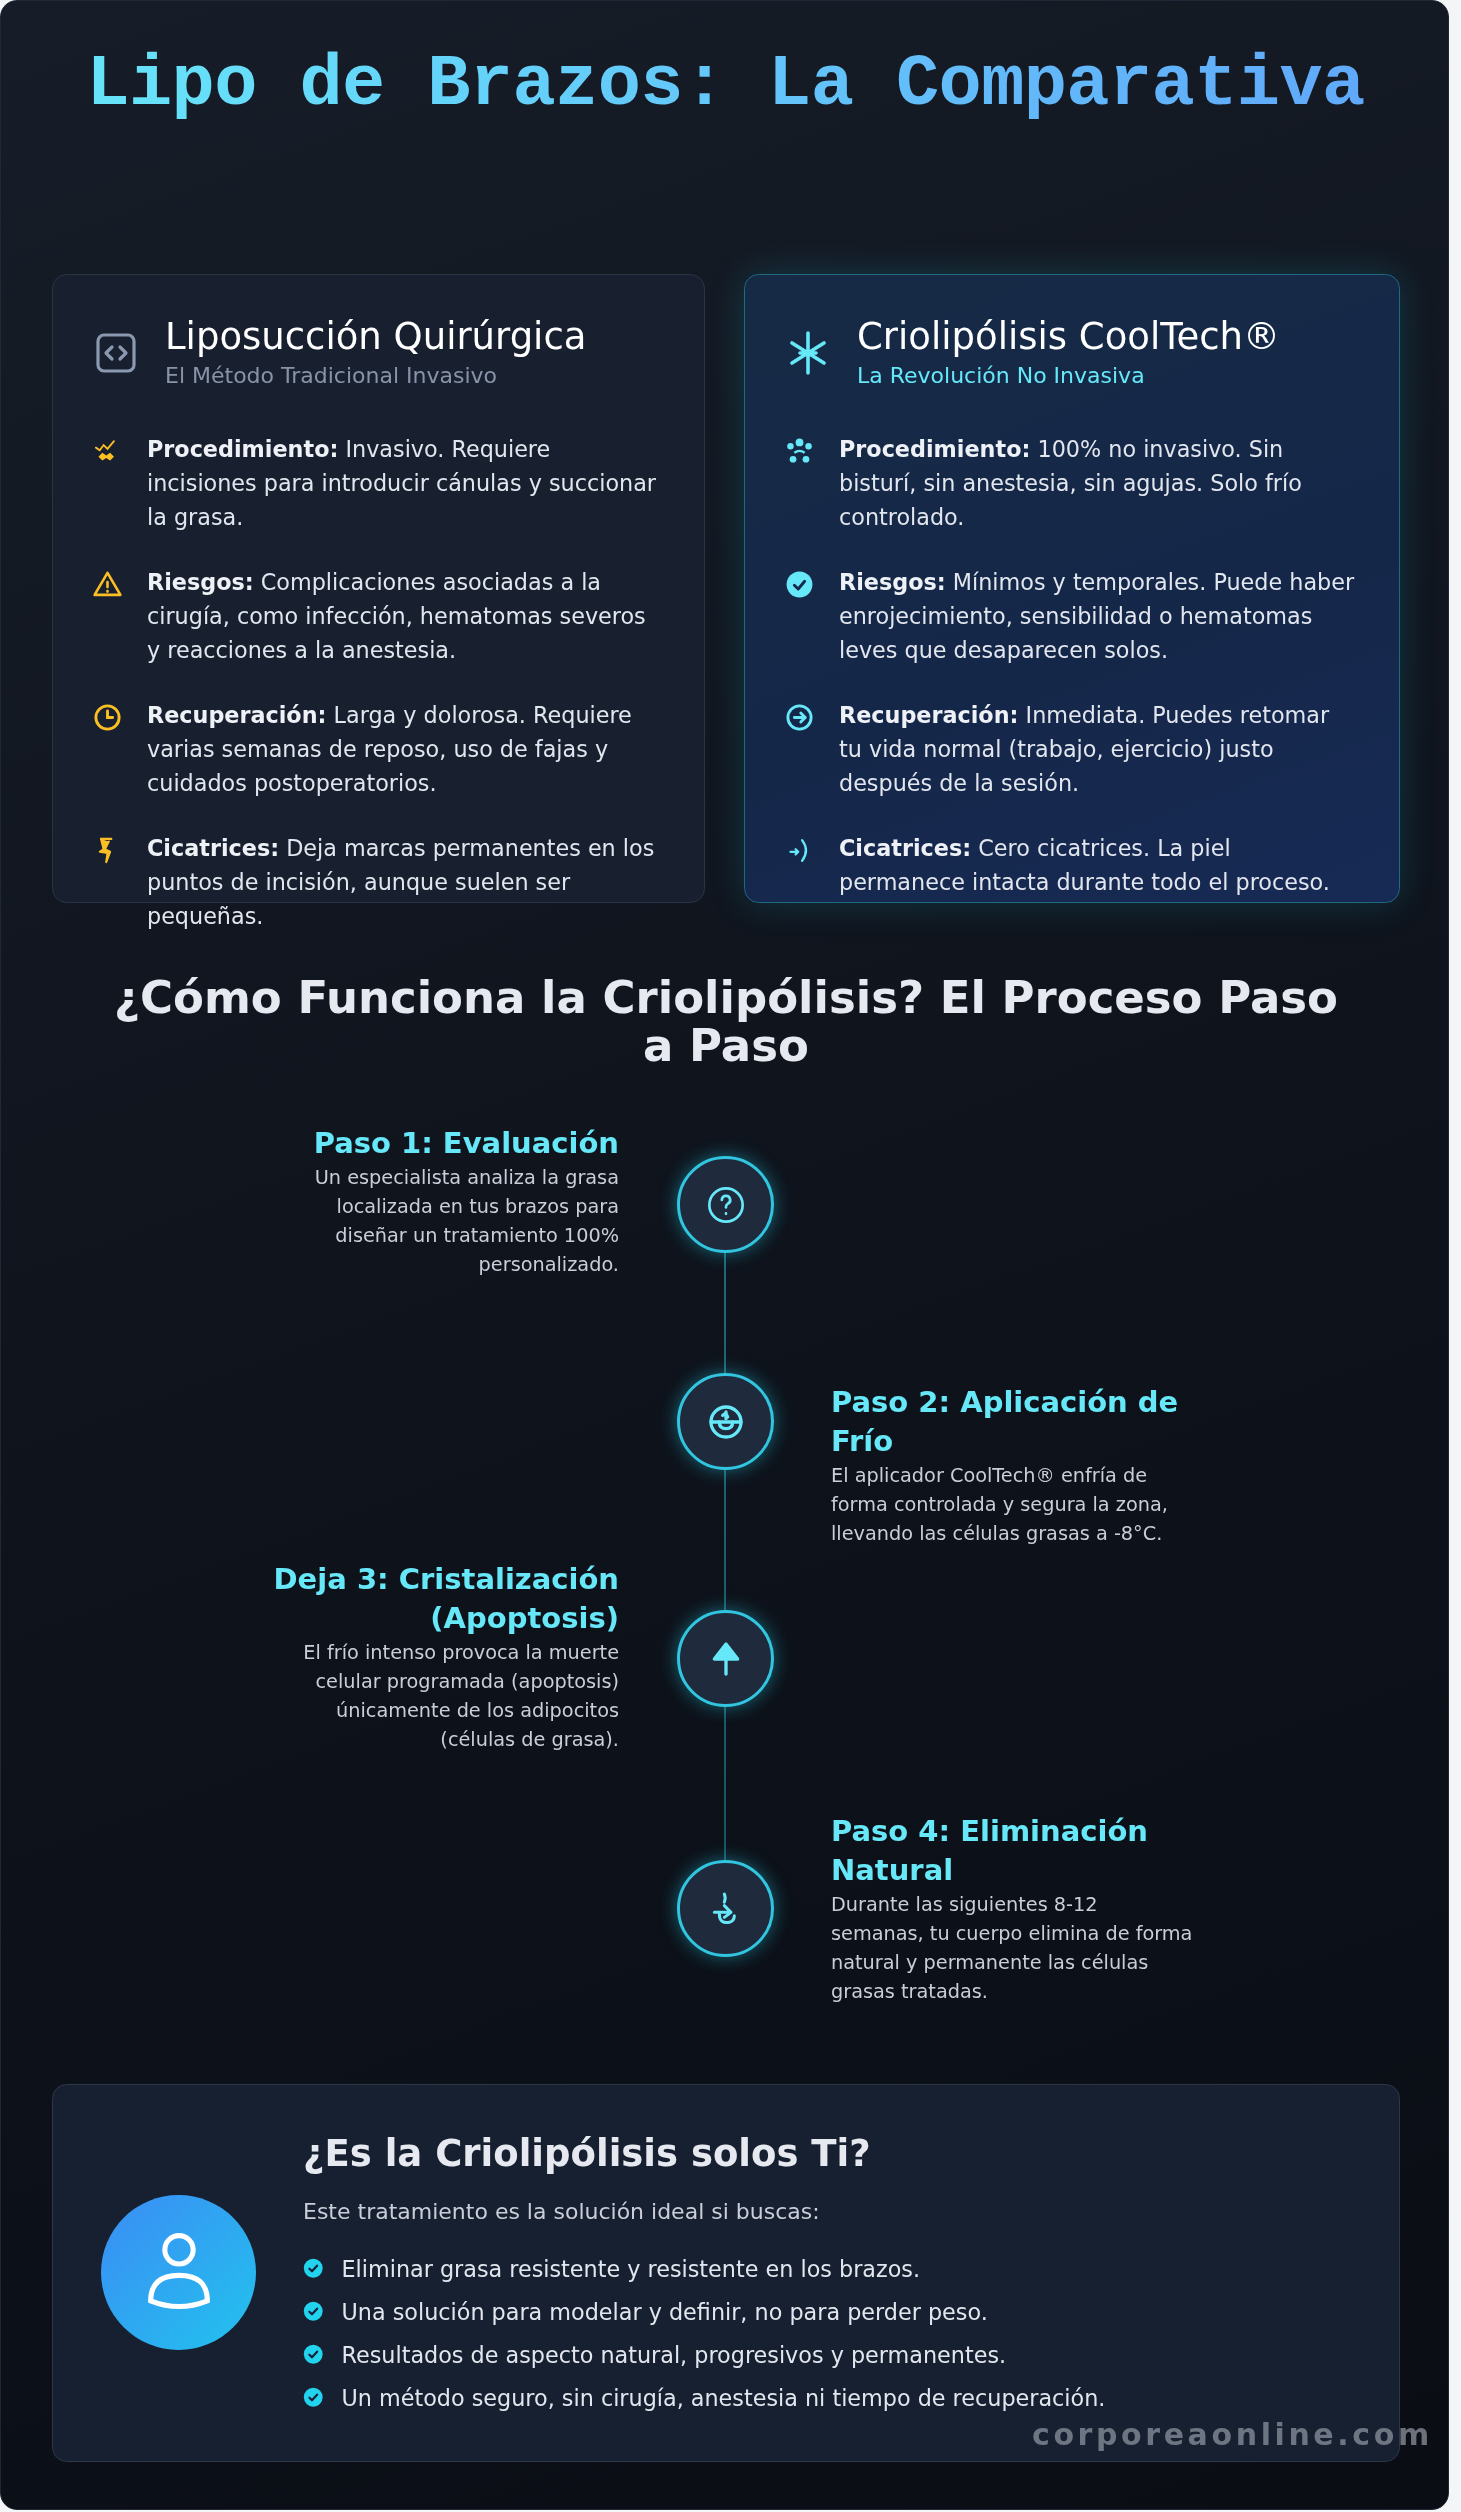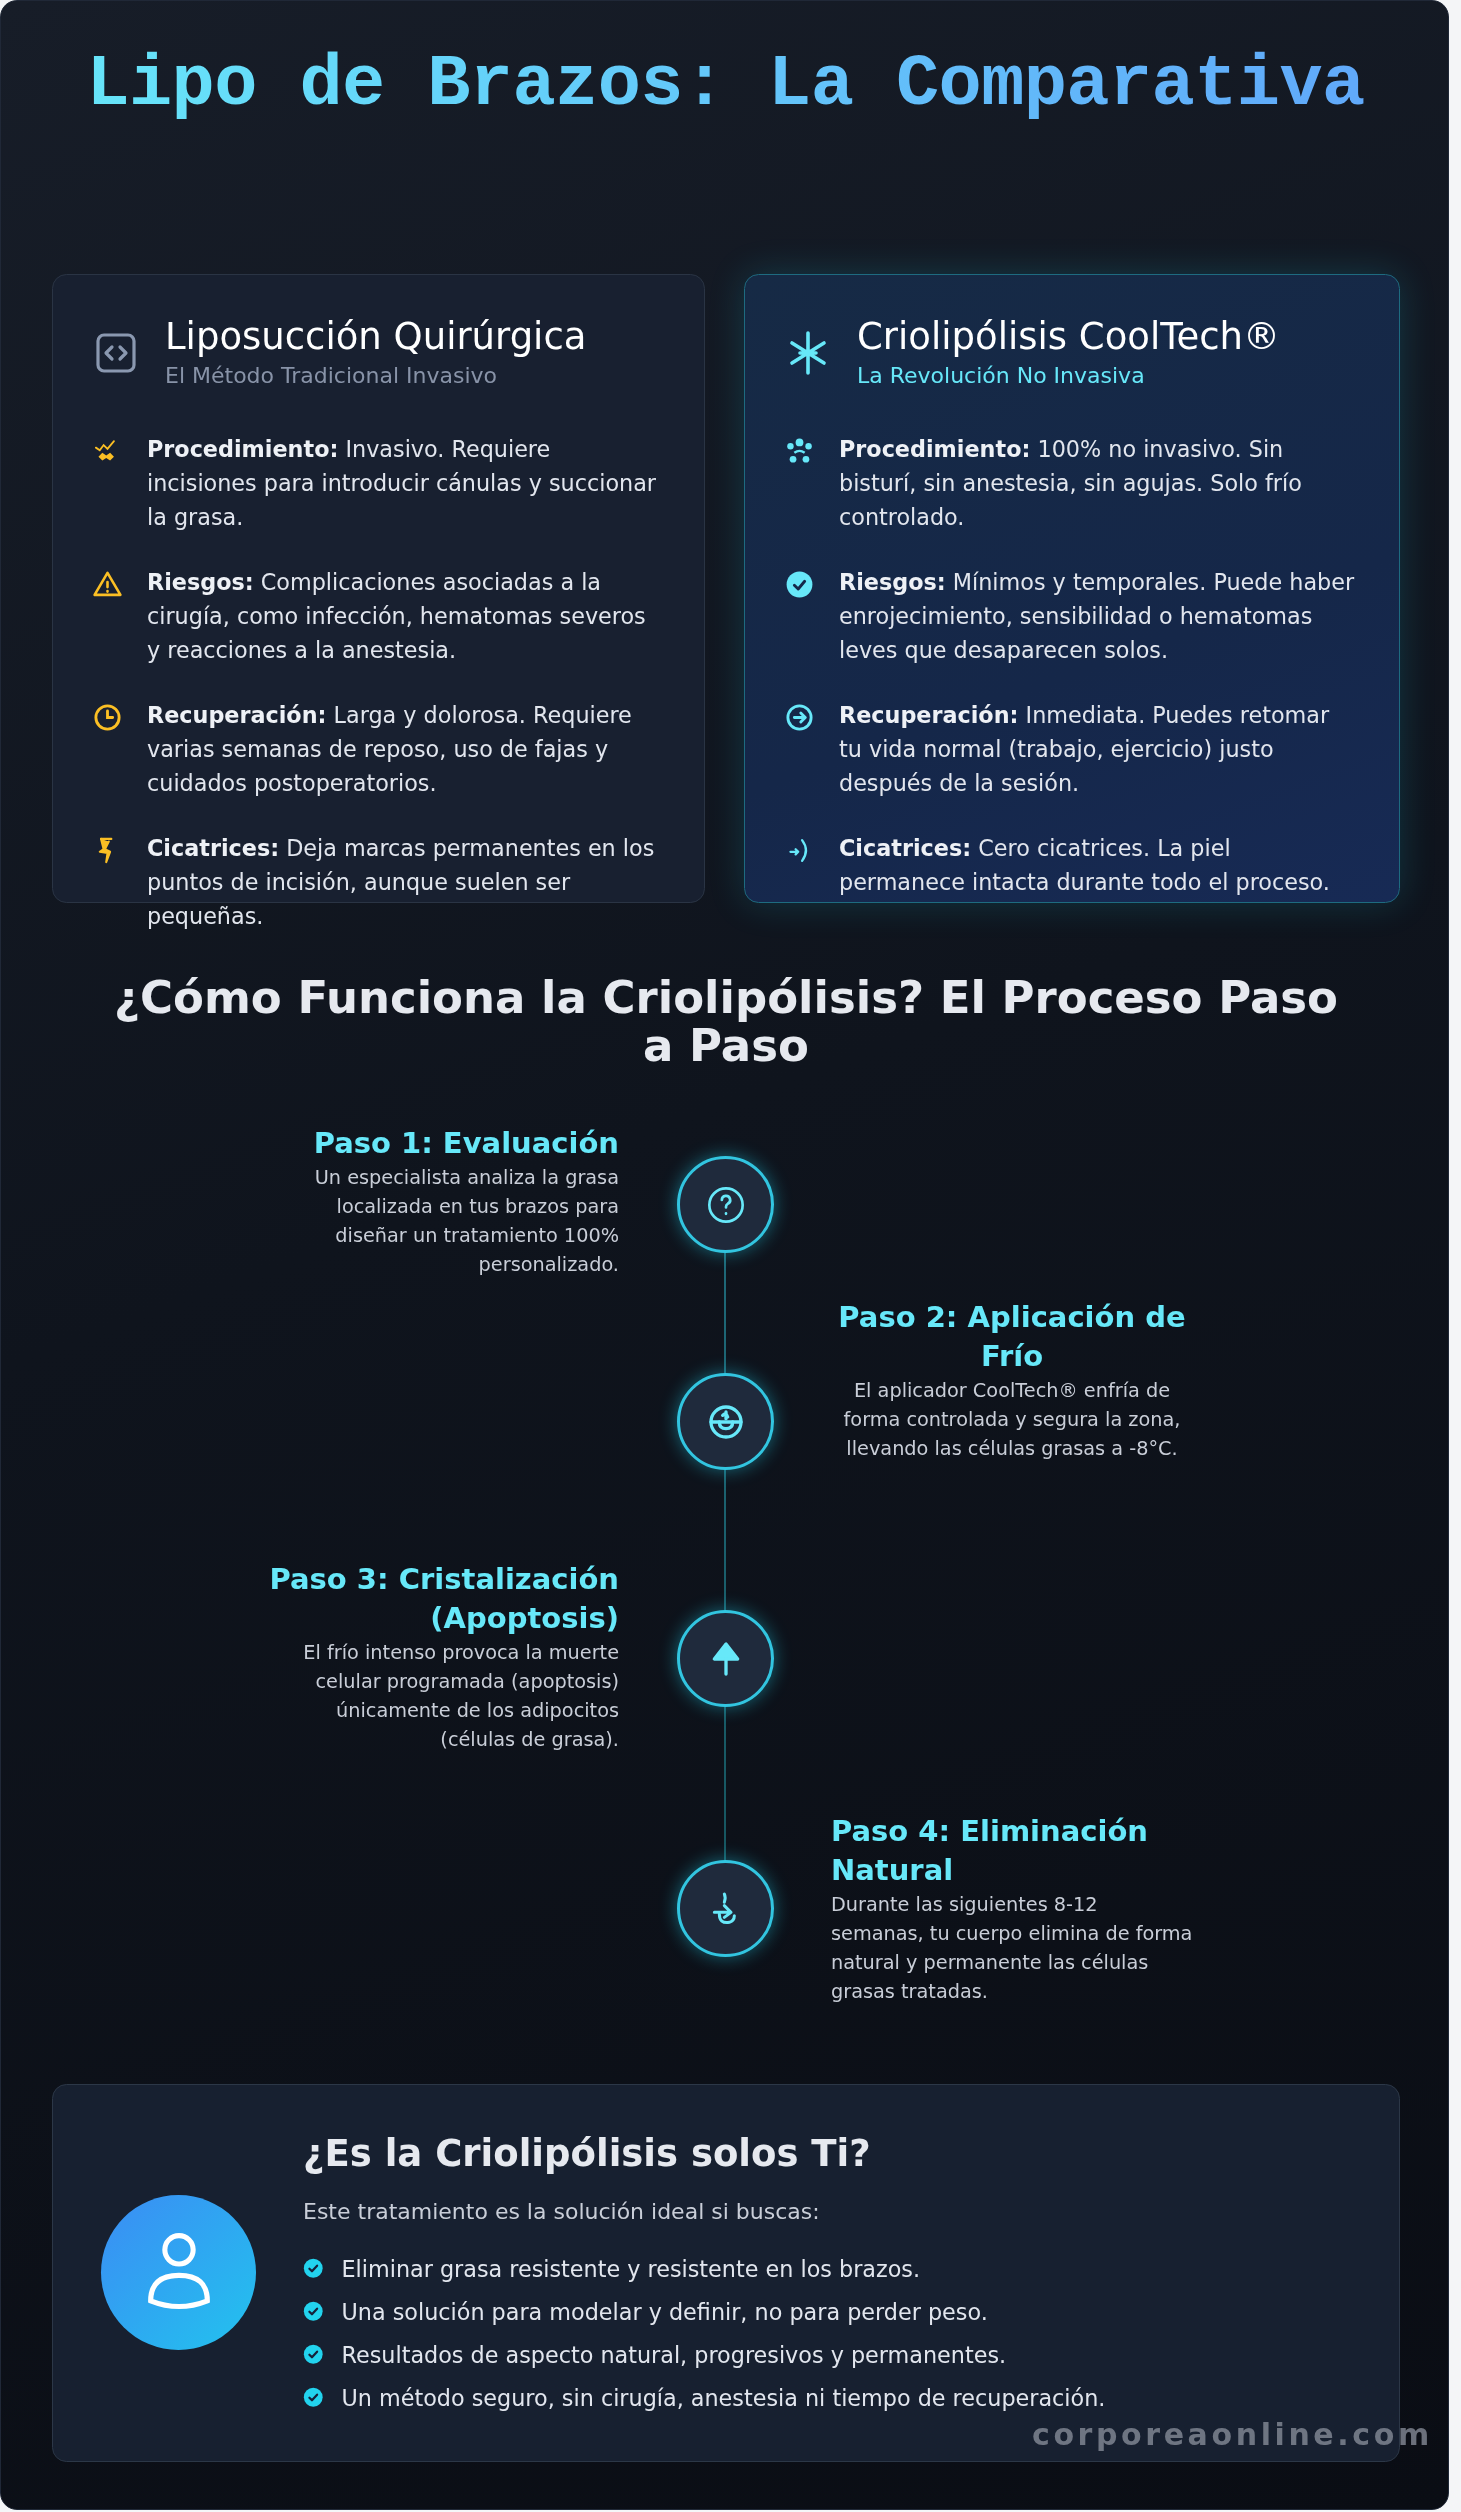--- a/index.html
+++ b/index.html
@@ -197,27 +197,27 @@
     </svg>
   </div>
 
   <div class="step-node" style="top:1372px;">
     <svg viewBox="0 0 24 24" fill="none" stroke="#67e8f9" stroke-width="2" stroke-linecap="round">
       <circle cx="12" cy="12" r="9"></circle>
         <path d="M3 12h18"></path>
         <path d="M8 12q0 4 4 4t4-4M12 6v4M10 8q2-2 3 1"></path>
     </svg>
   </div>
-  <div class="step-text r" style="top:1297px;text-align:center;">
+  <div class="step-text r" style="top:1382px;">
     <div class="step-title">Paso 2: Aplicación de Frío</div>
     <div class="step-desc">El aplicador CoolTech® enfría de forma controlada y segura la zona, llevando las células grasas a -8°C.</div>
   </div>
 
   <div class="step-text l" style="top:1559px;">
-    <div class="step-title">Paso 3: Cristalización (Apoptosis)</div>
+    <div class="step-title">Deja 3: Cristalización (Apoptosis)</div>
     <div class="step-desc">El frío intenso provoca la muerte celular programada (apoptosis) únicamente de los adipocitos (células de grasa).</div>
   </div>
   <div class="step-node" style="top:1609px;">
     <svg viewBox="0 0 24 24" stroke="#67e8f9" stroke-width="2" stroke-linecap="round" stroke-linejoin="round">
       <path d="M12 3L5 12h14z" fill="#67e8f9"></path>
         <path d="M12 12v9" fill="none"></path>
     </svg>
   </div>
 
   <div class="step-node" style="top:1859px;">

